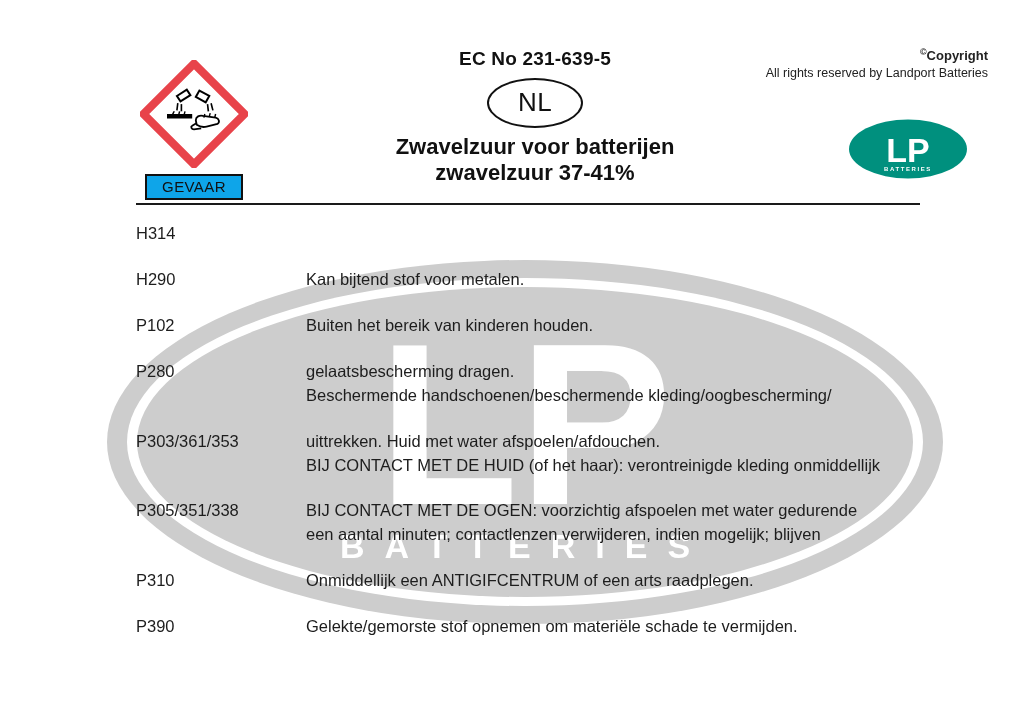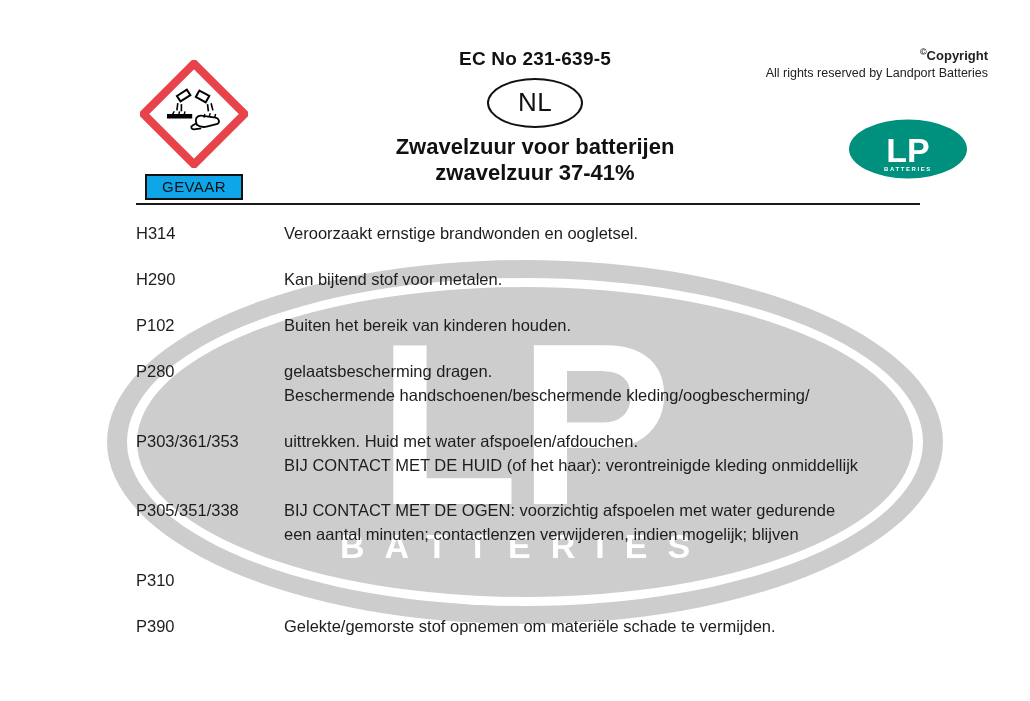--- a/index.html
+++ b/index.html
@@ -151,20 +151,21 @@
     position: absolute;
     left: 136px;
     top: 222px;
     width: 790px;
     z-index: 2;
   }
   .stmt-row {
     display: flex;
     align-items: flex-start;
     margin-bottom: 22px;
+    gap: 22px;
   }
   .stmt-code {
     flex: 0 0 148px;
     font-size: 16.5px;
     color: #1d1d1d;
     line-height: 1.45;
     white-space: nowrap;
   }
   .stmt-text {
     flex: 1 1 auto;
@@ -258,23 +259,20 @@
       </svg>
     </div>
   </div>
 
   <div class="divider"></div>
 
   <div class="statements">
 
     <div class="stmt-row">
       <div class="stmt-code">H314</div>
-      <div class="stmt-text">
-        <span class="ln">Veroorzaakt ernstige brandwonden en oogletsel.</span>
-      </div>
     </div>
 
     <div class="stmt-row">
       <div class="stmt-code">H290</div>
       <div class="stmt-text">
         <span class="ln">Kan bijtend stof voor metalen.</span>
       </div>
     </div>
 
     <div class="stmt-row">
@@ -303,20 +301,23 @@
     <div class="stmt-row">
       <div class="stmt-code">P305/351/338</div>
       <div class="stmt-text">
         <span class="ln">BIJ CONTACT MET DE OGEN: voorzichtig afspoelen met water gedurende</span>
         <span class="ln">een aantal minuten; contactlenzen verwijderen, indien mogelijk; blijven</span>
       </div>
     </div>
 
     <div class="stmt-row">
       <div class="stmt-code">P310</div>
+      <div class="stmt-text">
+        <span class="ln">Onmiddellijk een ANTIGIFCENTRUM of een arts raadplegen.</span>
+      </div>
     </div>
 
     <div class="stmt-row">
       <div class="stmt-code">P390</div>
       <div class="stmt-text">
         <span class="ln">Gelekte/gemorste stof opnemen om materiële schade te vermijden.</span>
       </div>
     </div>
 
   </div>

